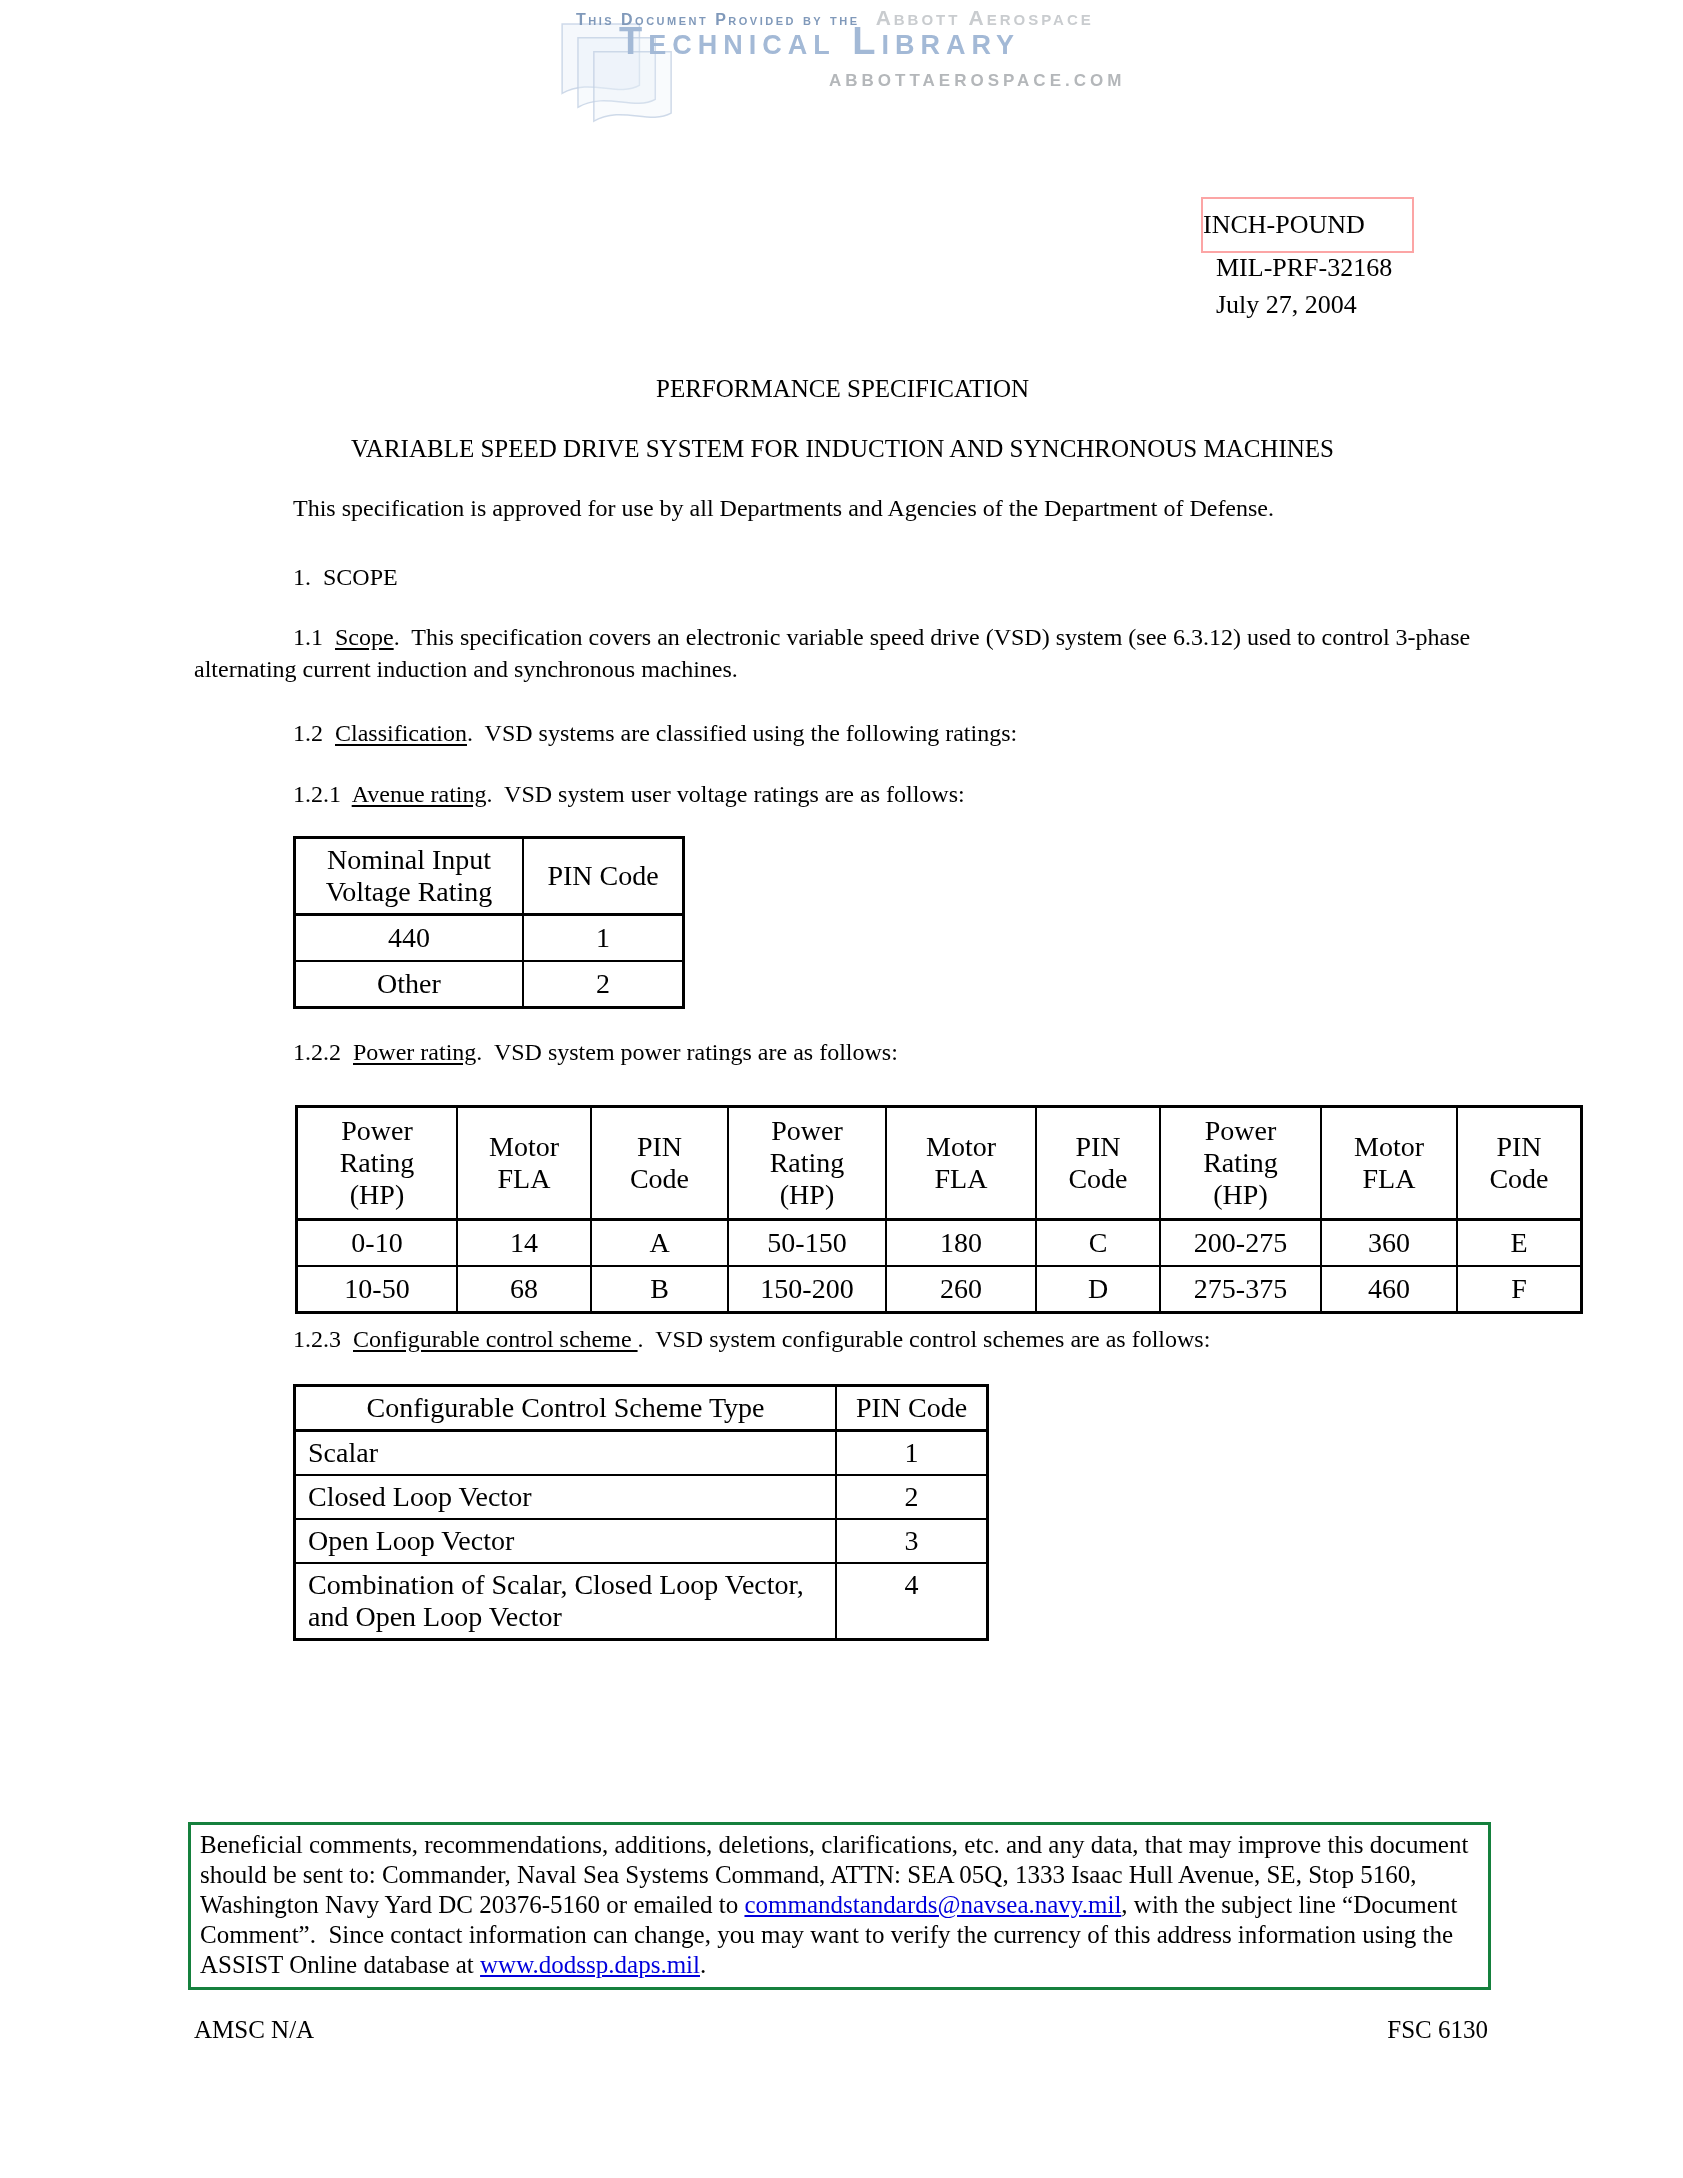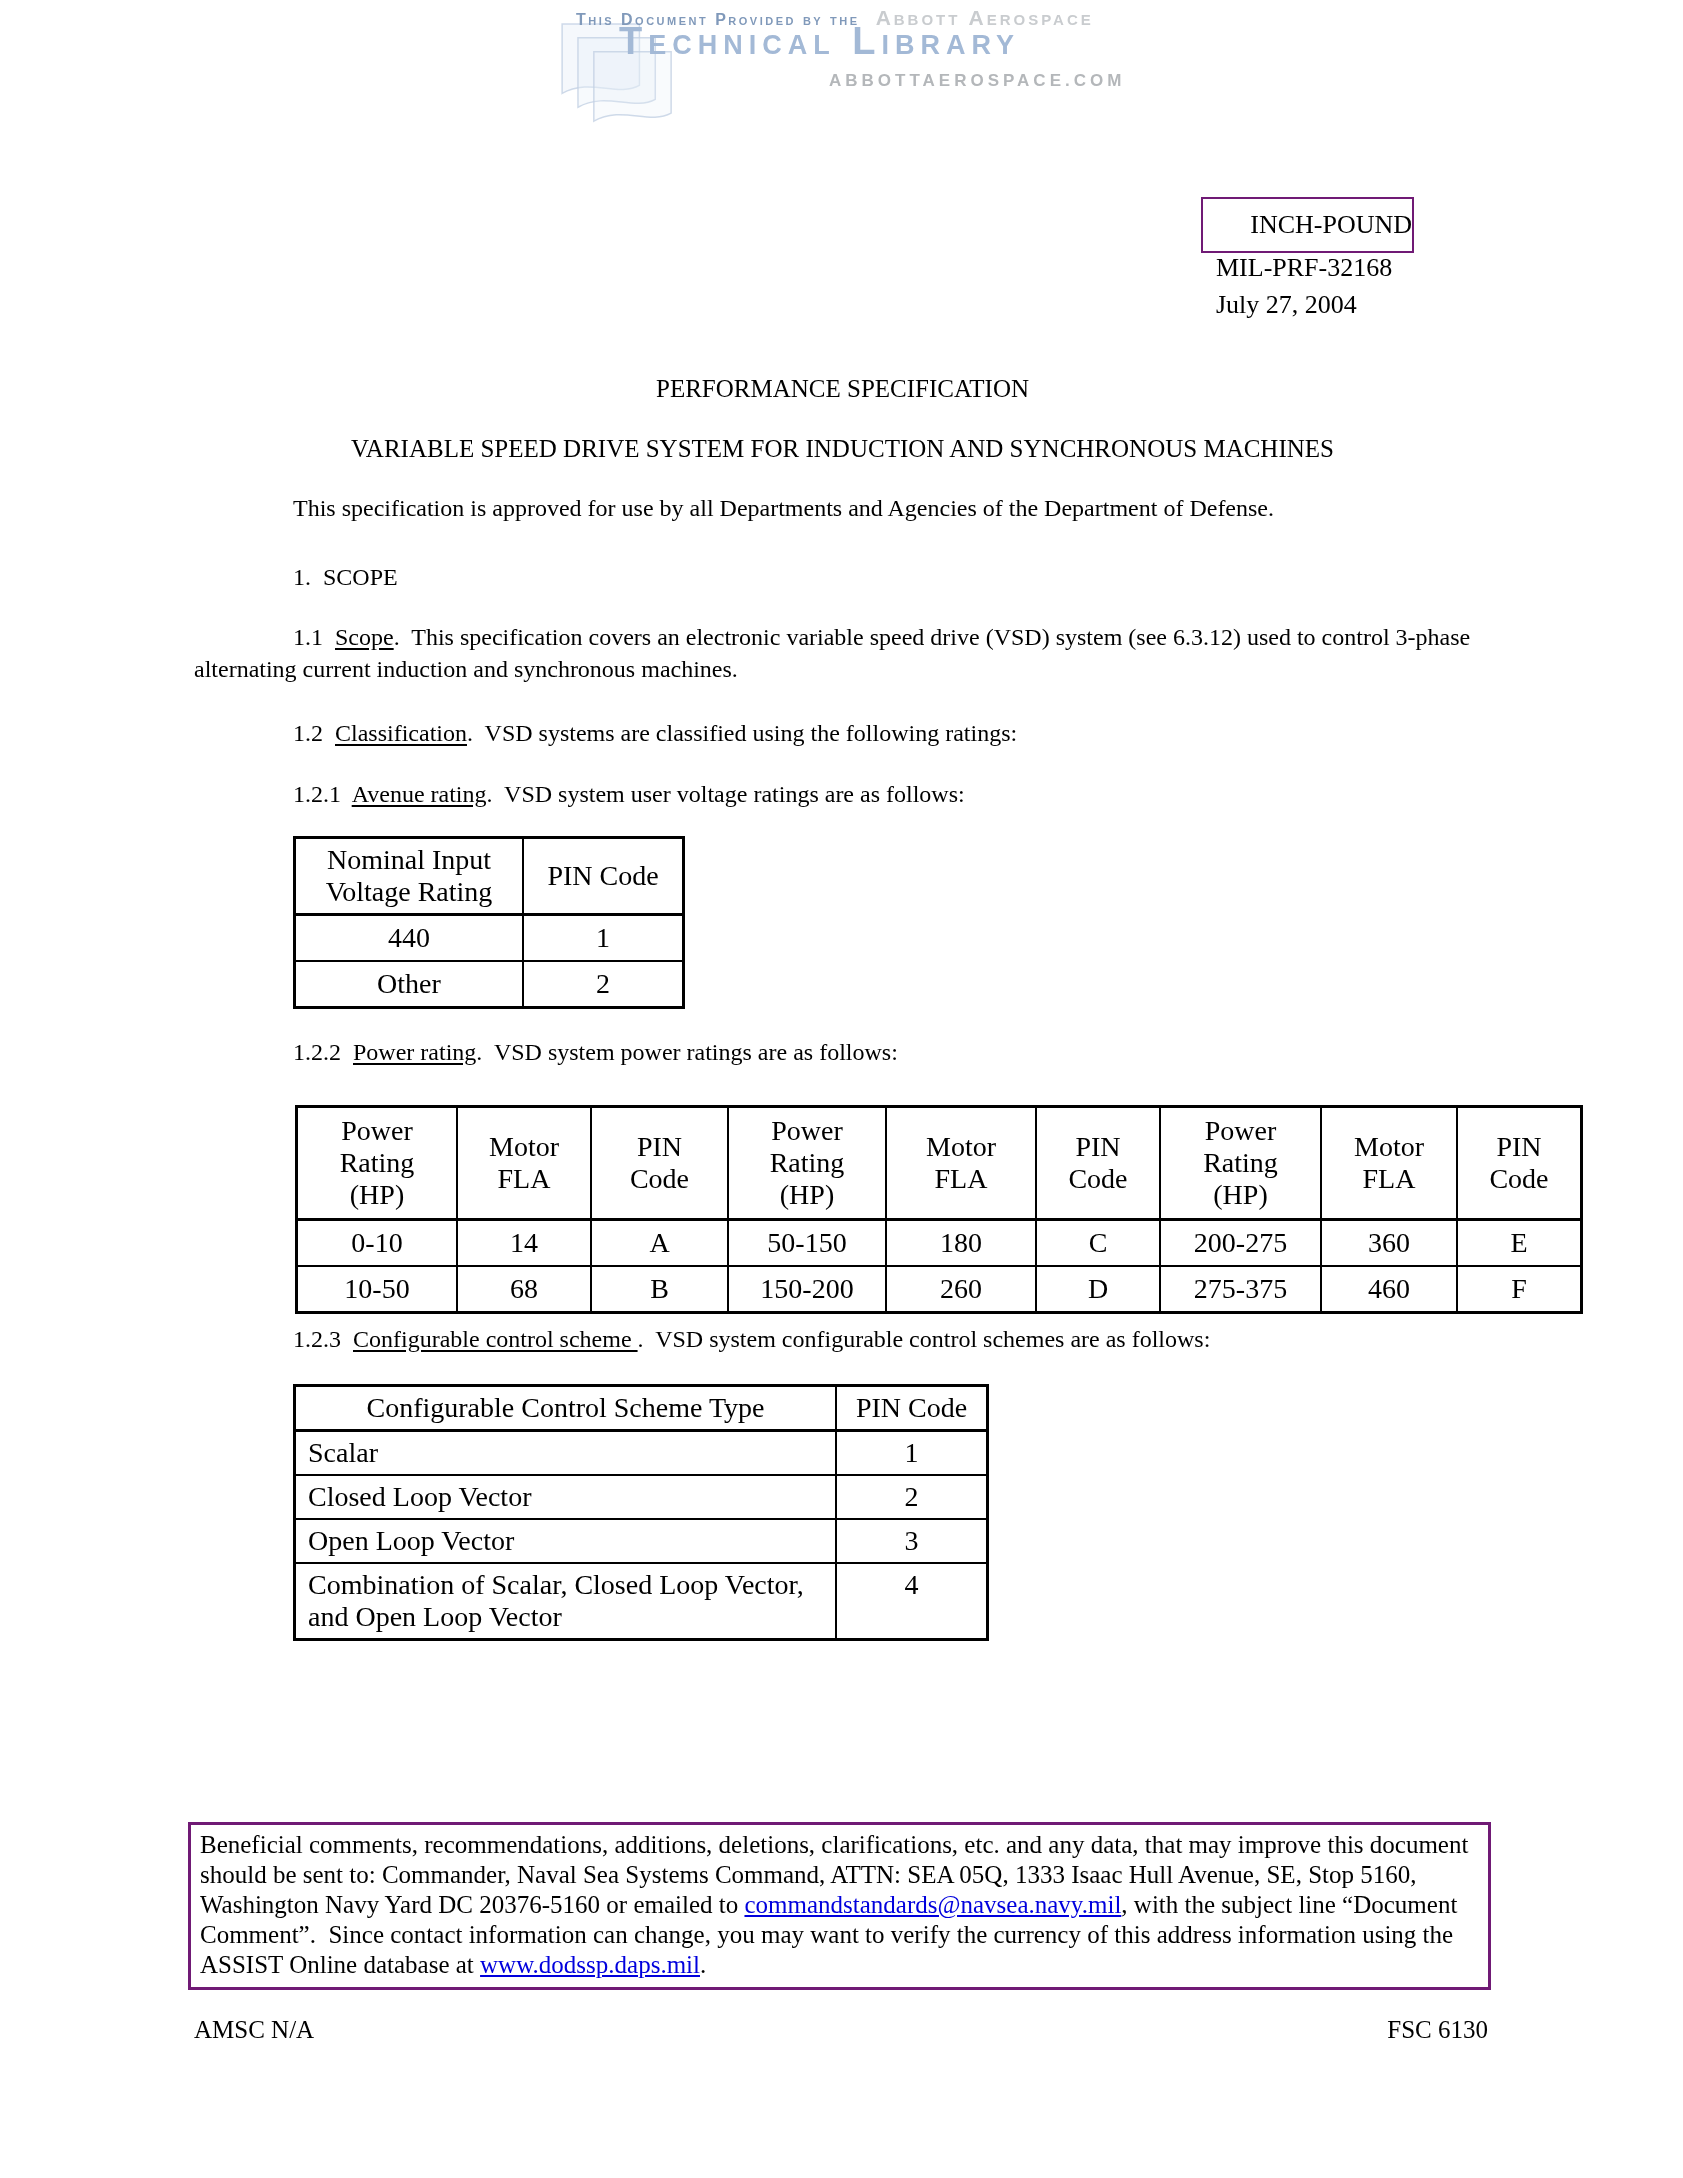--- a/index.html
+++ b/index.html
@@ -23,21 +23,21 @@
   .logo-brand{font-family:"Liberation Sans",sans-serif;font-variant:small-caps;font-weight:bold;
     font-size:21px;letter-spacing:3px;color:#c9cccf;}
   .logo-library{position:absolute;left:63px;top:18px;font-family:"Liberation Sans",sans-serif;
     font-variant:small-caps;font-size:38px;font-weight:bold;letter-spacing:6px;color:#a3b9d6;white-space:nowrap;}
   .logo-site{position:absolute;left:273px;top:69px;font-family:"Liberation Sans",sans-serif;
     font-size:17px;font-weight:bold;letter-spacing:4px;color:#b4b7ba;white-space:nowrap;}
   .logo-icon{position:absolute;left:0;top:20px;}
 
   
   .idblock{left:1201px;top:197px;width:257px;}
-  .inchpound{box-sizing:border-box;width:213px;border:2px solid #701a75;text-align:right;
+  .inchpound{box-sizing:border-box;width:213px;border:2px solid #fca5a5;text-align:left;
     font-size:26px;padding:11px 0;}
   .docnum{margin-top:0;padding-left:15px;font-size:26px;}
   .docdate{margin-top:7px;padding-left:15px;font-size:26px;}
 
   
   .col{left:194px;width:1297px;font-size:24px;line-height:32px;}
   .center{text-align:center;}
   .indent{text-indent:99px;}
   .t25{font-size:25px;}
   .u{text-decoration:underline;text-underline-offset:3px;}
@@ -71,21 +71,21 @@
 
   .control-table{left:293px;top:1384px;}
   .control-table th{padding:5px 6px;}
   .control-table td{padding:5px 6px;vertical-align:top;}
   .control-table th:nth-child(1){width:527px;}
   .control-table th:nth-child(2){width:137px;}
   .control-table td:first-child{text-align:left;padding-left:12px;}
 
   
   .comments-box{left:188px;top:1822px;box-sizing:border-box;width:1303px;
-    border:3px solid #701a75;padding:5px 6px 7px 9px;font-size:25px;line-height:30px;}
+    border:3px solid #15803d;padding:5px 6px 7px 9px;font-size:25px;line-height:30px;}
 
   
   .footer{left:194px;top:2016px;width:1294px;display:flex;justify-content:space-between;font-size:25px;}
 </style>
 </head>
 <body>
 
 <div class="page">
 
   <div class="abs logo">

